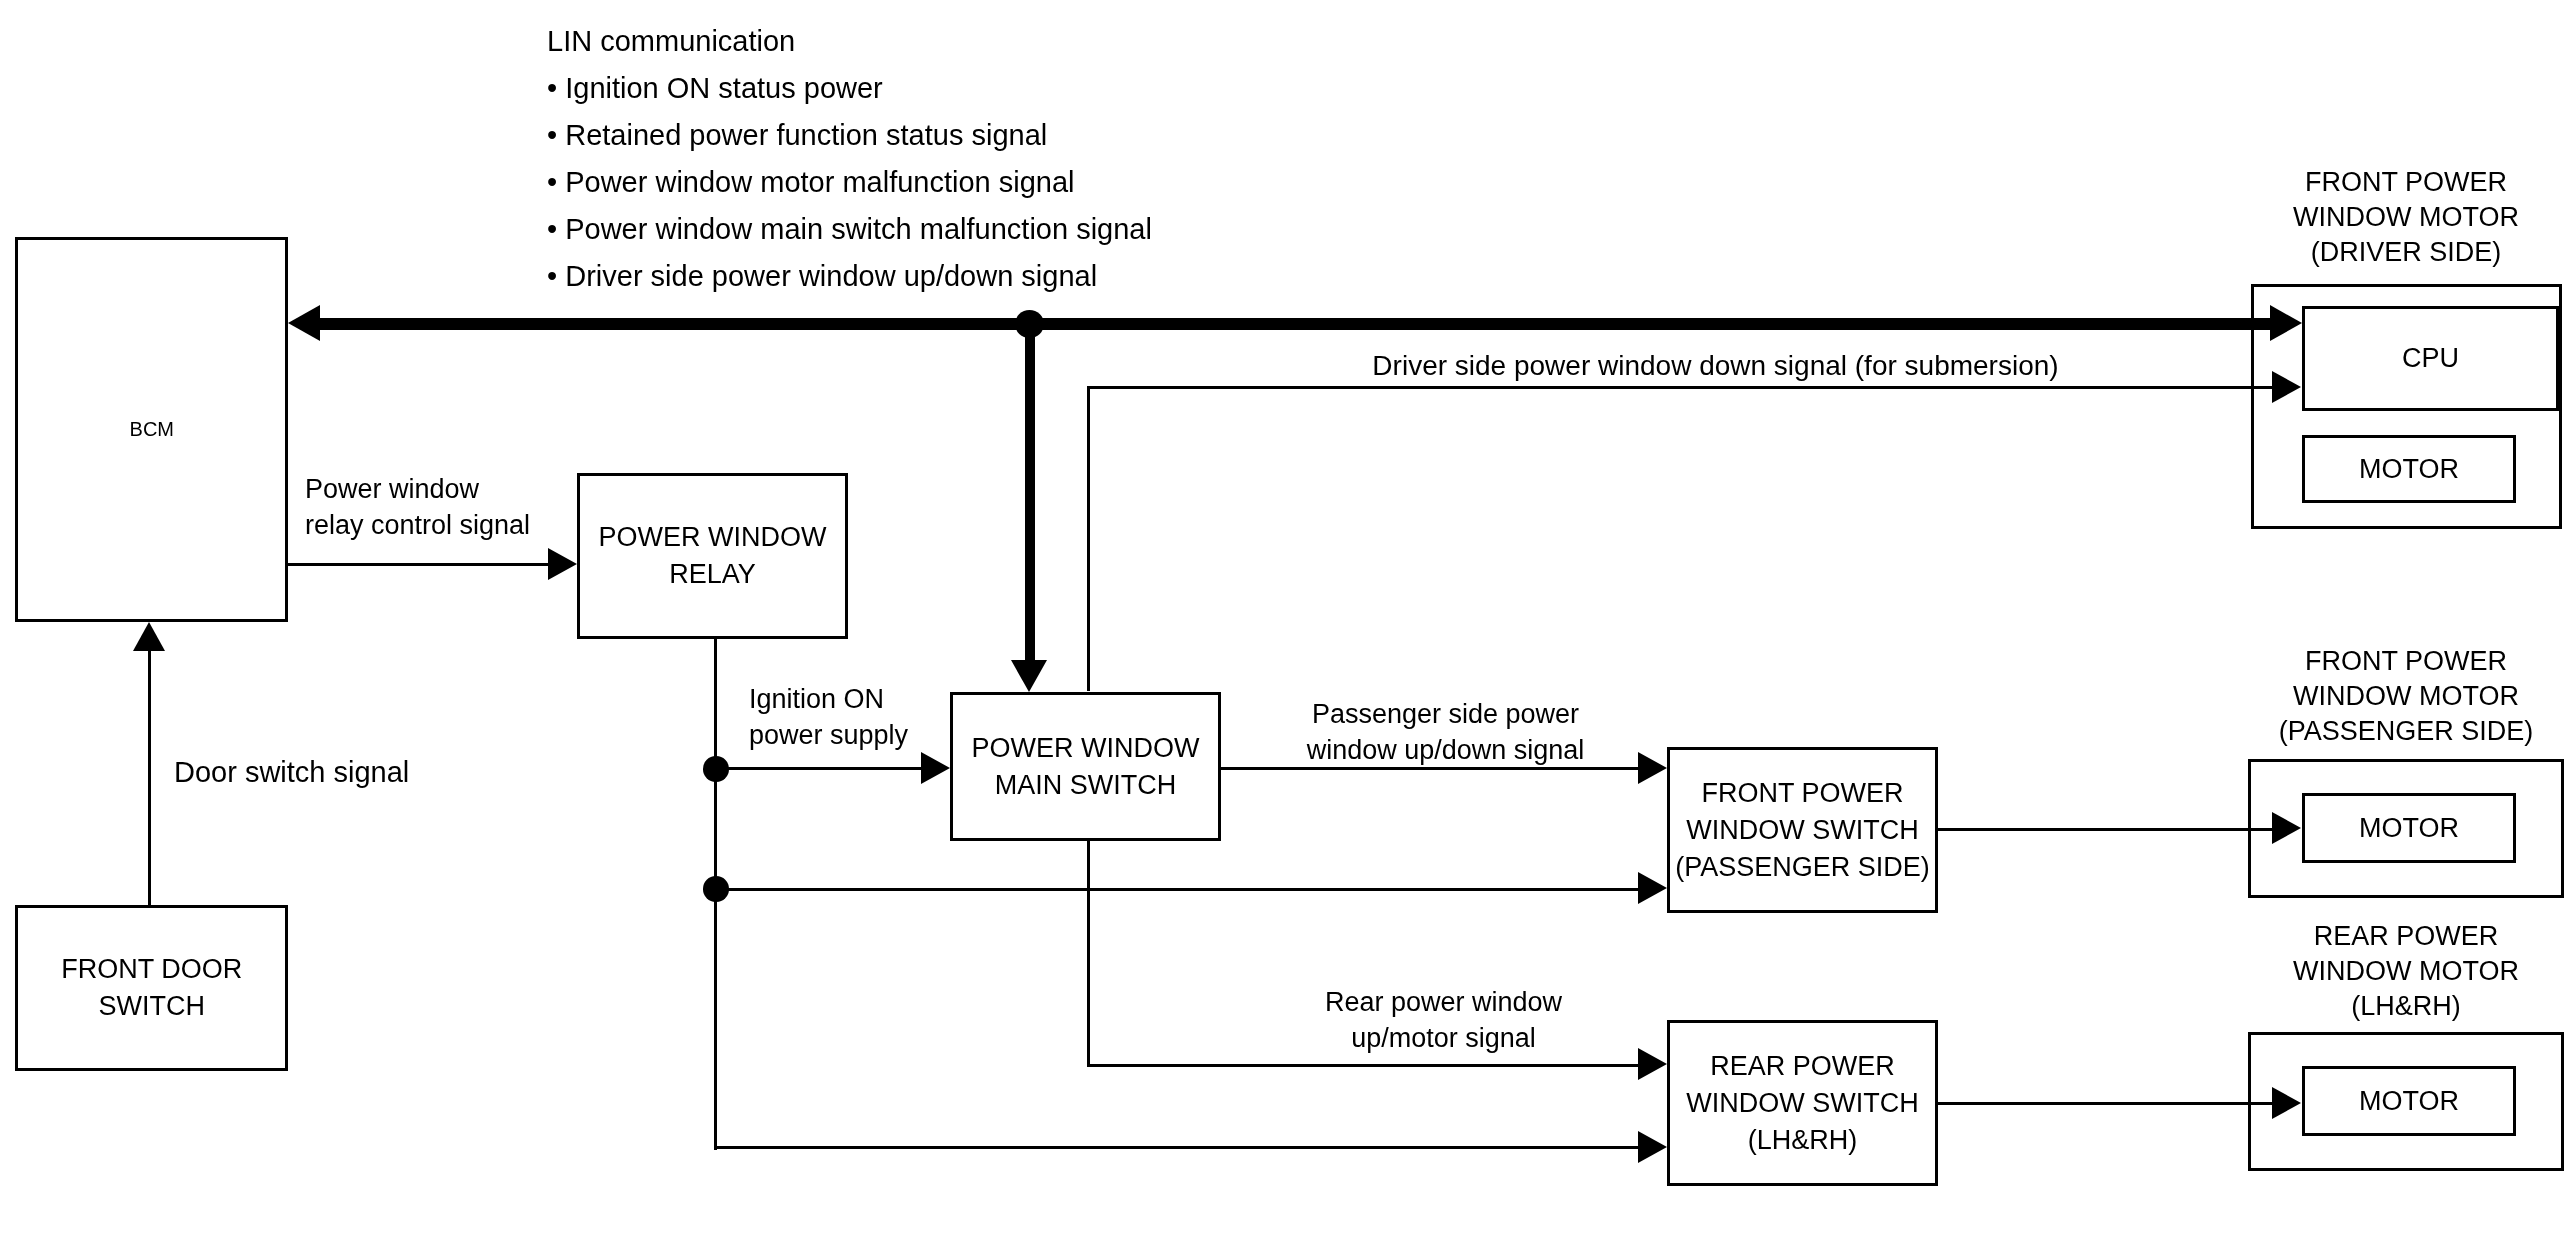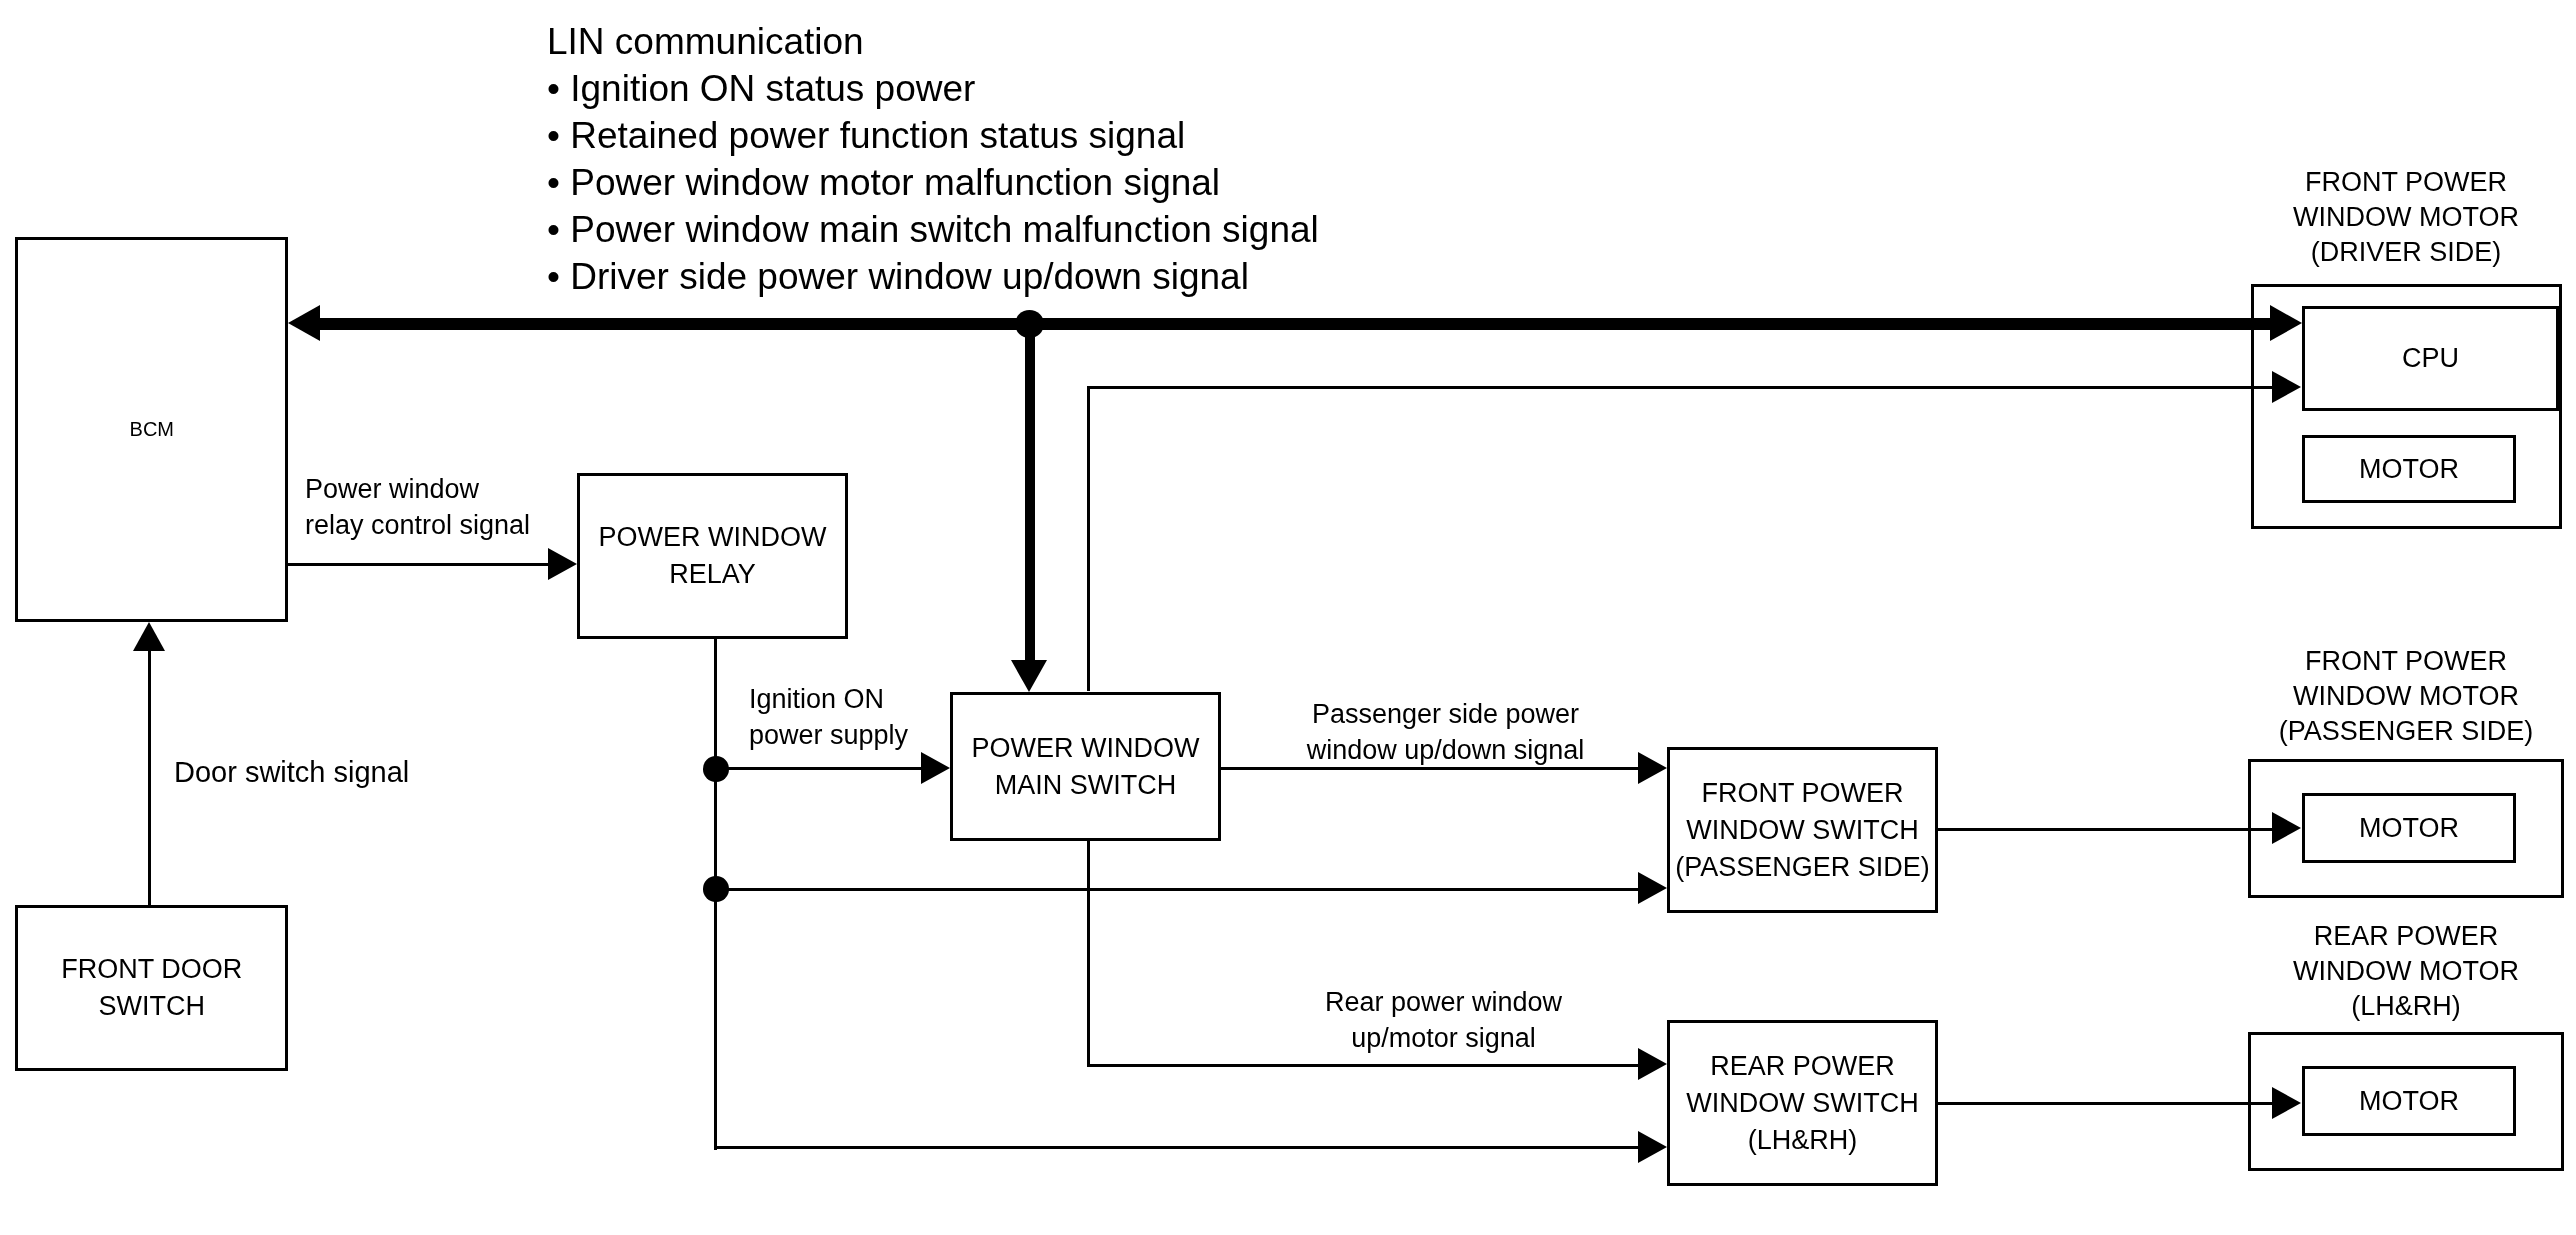--- a/index.html
+++ b/index.html
@@ -33,21 +33,21 @@
   }
   .lbl.center { text-align: center; }
   .line { position: absolute; background: #000000; }
   .dot { position: absolute; background: #000000; border-radius: 50%; }
   .arr { position: absolute; width: 0; height: 0; }
   .arr-r { border-left: 29px solid #000; border-top: 16.6px solid transparent; border-bottom: 16.6px solid transparent; }
   .arr-l { border-right: 32px solid #000; border-top: 18.5px solid transparent; border-bottom: 18.5px solid transparent; }
   .arr-u { border-bottom: 29px solid #000; border-left: 16.6px solid transparent; border-right: 16.6px solid transparent; }
   .arr-d { border-top: 32px solid #000; border-left: 18.5px solid transparent; border-right: 18.5px solid transparent; }
   .arr-rbig { border-left: 32px solid #000; border-top: 18.5px solid transparent; border-bottom: 18.5px solid transparent; }
-  .lin-block { position: absolute; left: 547px; top: 18px; font-size: 37px; line-height: 47px; }
+  .lin-block { position: absolute; left: 547px; top: 18px; font-size: 29px; line-height: 47px; }
   .grp-title { position: absolute; text-align: center; white-space: pre-line; font-size: 27px; line-height: 35px; }
 </style>
 </head>
 <body>
 
 <div id="stage">
 
   <div class="lin-block">
     <div>LIN communication</div>
     <div>• Ignition ON status power</div>
@@ -99,20 +99,21 @@
   <div class="arr arr-l" style="left:288px; top:305px;"></div>
   <div class="arr arr-rbig" style="left:2270px; top:305px;"></div>
   <div class="dot" style="left:1015px; top:310px; width:29px; height:28px;"></div>
 
   <div class="line" style="left:1025px; top:324px; width:9.6px; height:338px;"></div>
   <div class="arr arr-d" style="left:1011px; top:660px;"></div>
 
   <div class="line" style="left:1087px; top:386px; width:3.2px; height:305px;"></div>
   <div class="line" style="left:1087px; top:386px; width:1187px; height:3.2px;"></div>
   <div class="arr arr-r" style="left:2272px; top:371px;"></div>
+  <div class="lbl center" style="left:1352px; top:348px; width:727px; font-size:28px;">Driver side power window down signal (for submersion)</div>
 
   <div class="line" style="left:148px; top:649px; width:3.2px; height:256px;"></div>
   <div class="arr arr-u" style="left:133px; top:622px;"></div>
   <div class="lbl" style="left:174px; top:754px; font-size:29px;">Door switch signal</div>
 
   <div class="line" style="left:288px; top:563px; width:261px; height:3.2px;"></div>
   <div class="arr arr-r" style="left:548px; top:548px;"></div>
   <div class="lbl" style="left:305px; top:471px;">Power window
 relay control signal</div>
 

